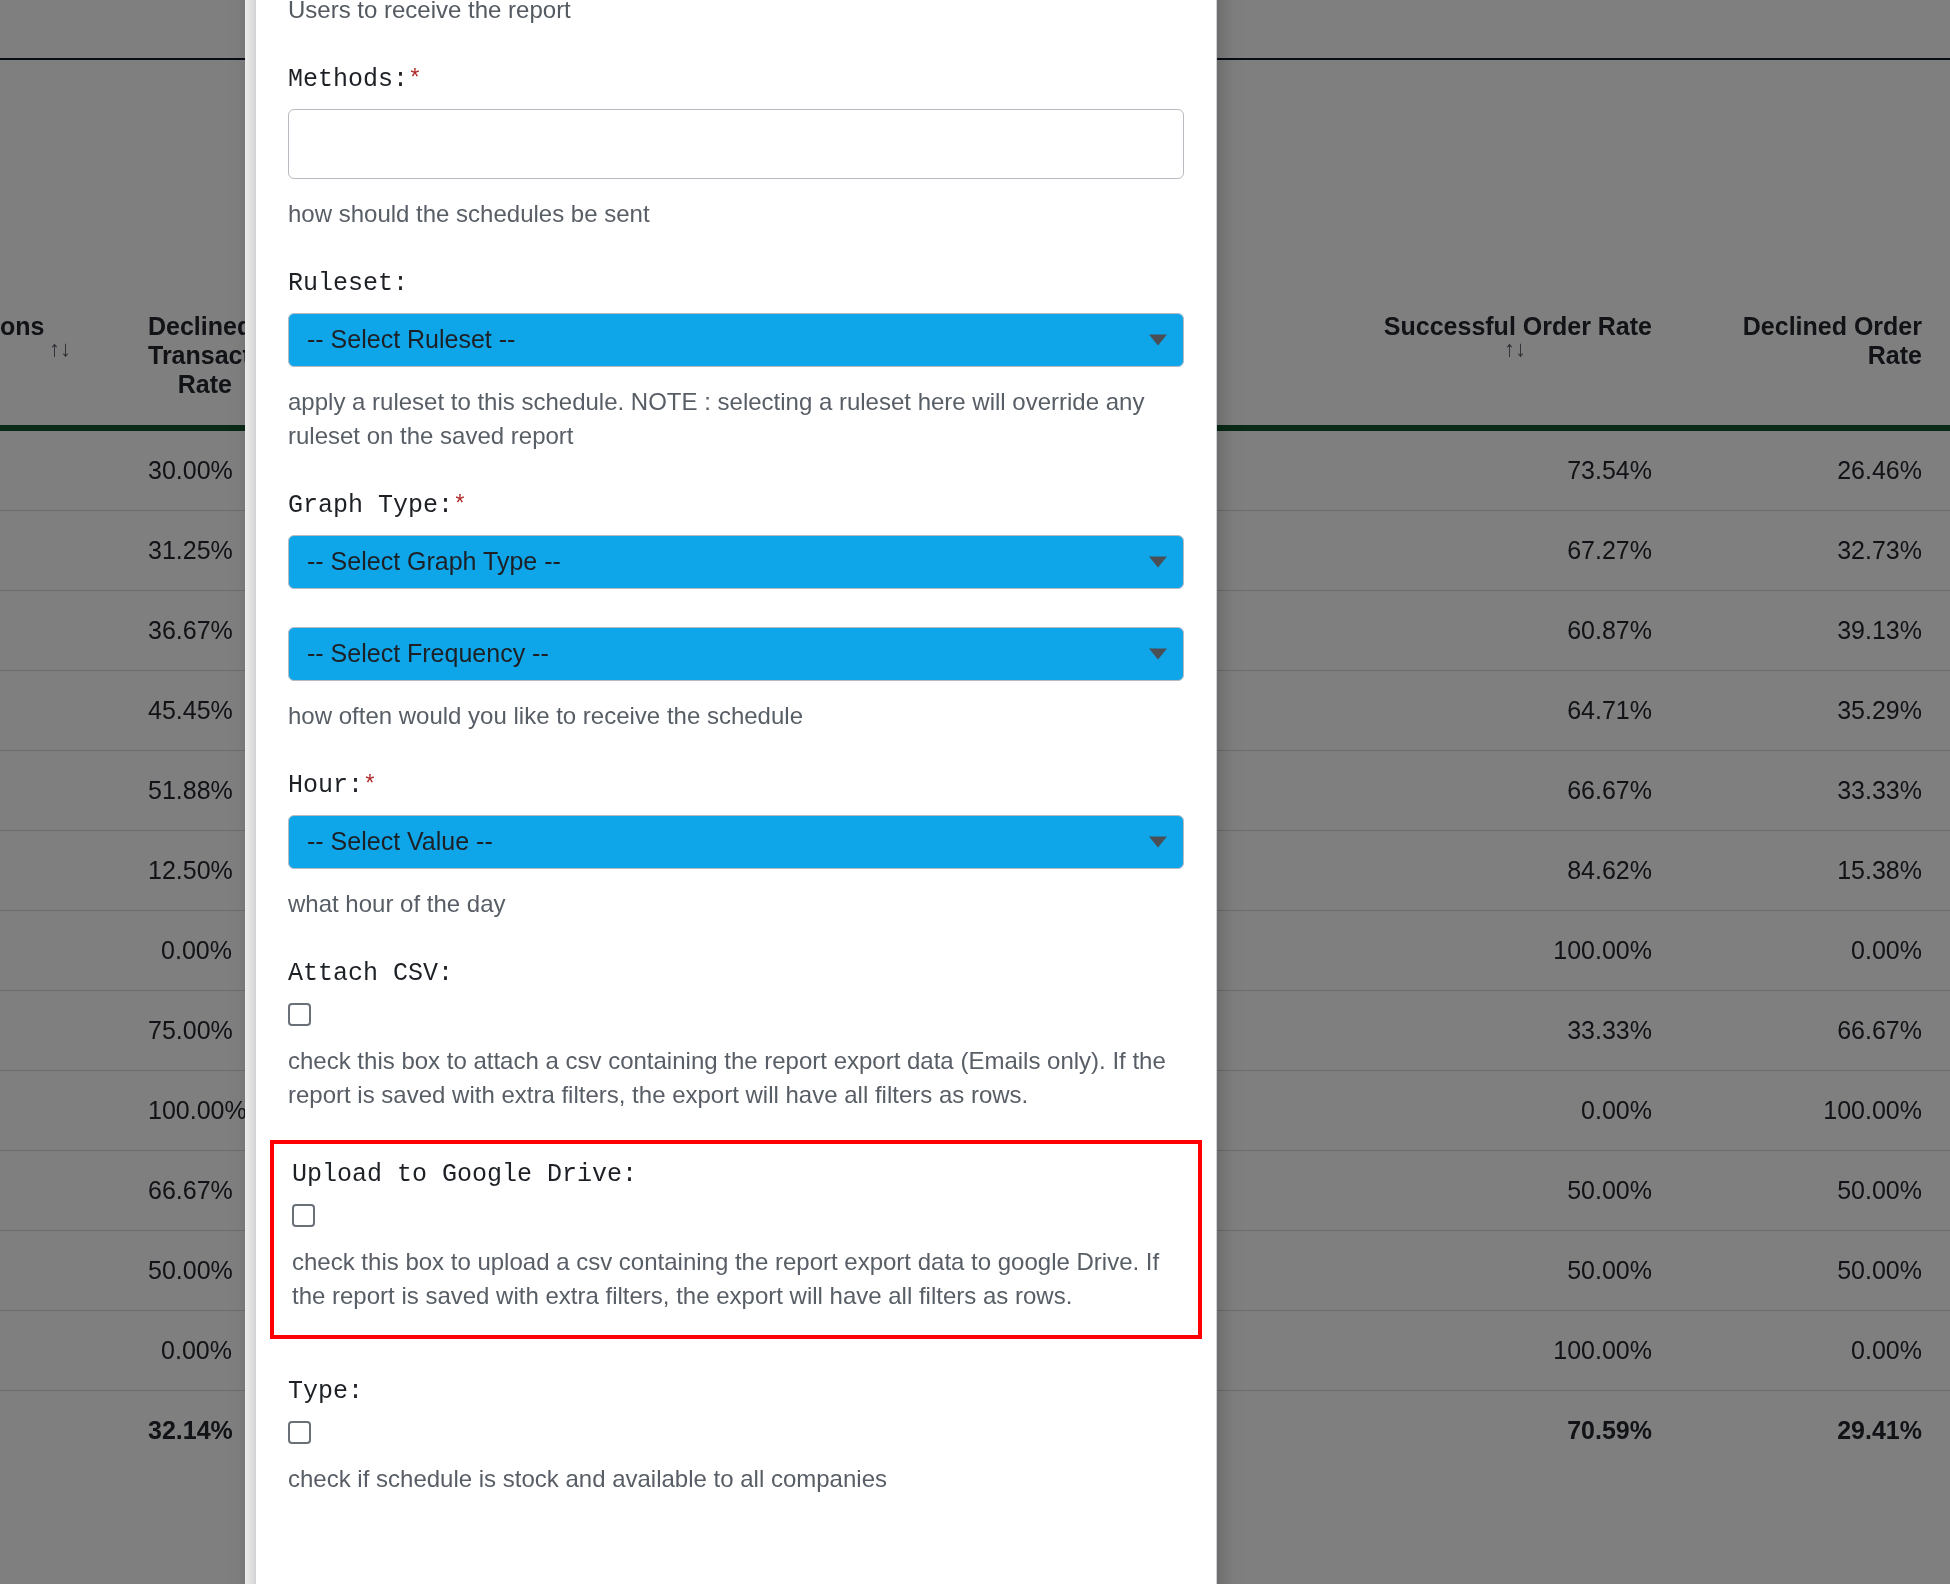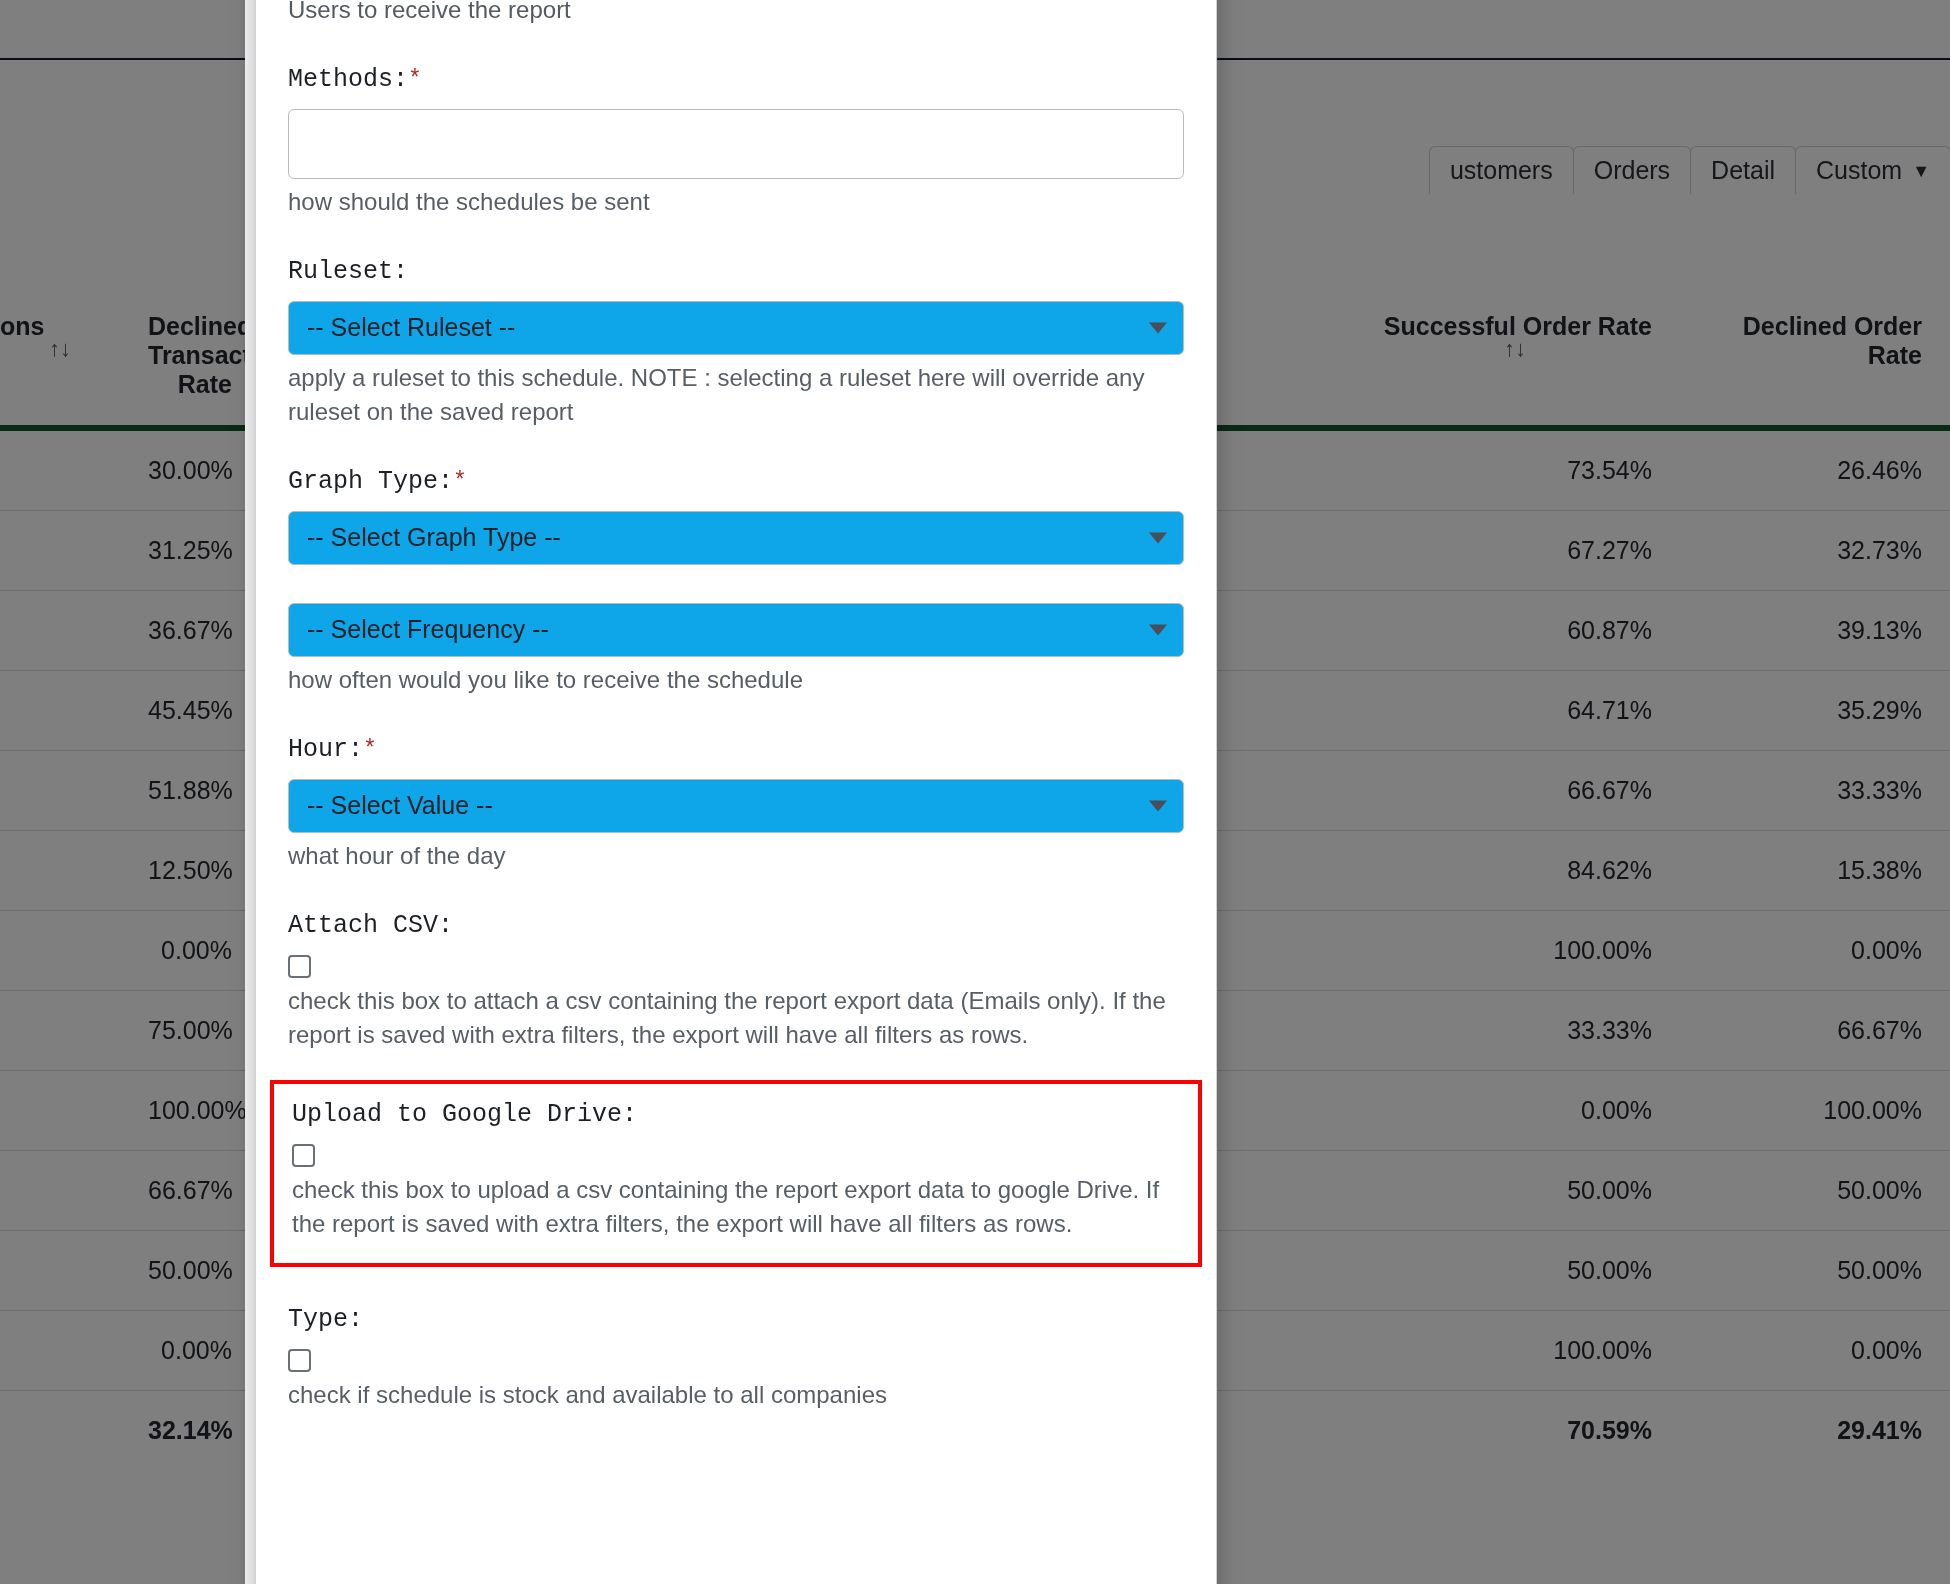--- a/index.html
+++ b/index.html
@@ -189,21 +189,21 @@
     width: 0; height: 0;
     border-left: 9px solid transparent;
     border-right: 9px solid transparent;
     border-top: 11px solid #4a4f56;
   }
 
   .help {
     font-size: 24px;
     color: #585e66;
     line-height: 1.42;
-    margin-top: 6px;
+    margin-top: 18px;
   }
 
   .cb {
     width: 23px;
     height: 23px;
     box-sizing: border-box;
     border: 2px solid #6a7078;
     border-radius: 4px;
     background: #ffffff;
     display: inline-block;
@@ -230,35 +230,20 @@
 </head>
 <body>
 
 <div id="root">
 
   <div class="bg-page">
     <div class="bg-inner">
 
       <div class="bg-topbar"></div>
 
-      <div class="nav-tabs">
-        <div class="nav-tab">
-          <span>ustomers</span>
-        </div>
-        <div class="nav-tab">
-          <span>Orders</span>
-        </div>
-        <div class="nav-tab">
-          <span>Detail</span>
-        </div>
-        <div class="nav-tab">
-          <span>Custom</span>
-          <span class="caret">▼</span>
-        </div>
-      </div>
 
       <div class="table-wrap">
         <table class="data">
           <colgroup>
             <col style="width:120px">
             <col style="width:140px">
             <col style="width:1090px">
             <col style="width:330px">
             <col style="width:270px">
           </colgroup>

